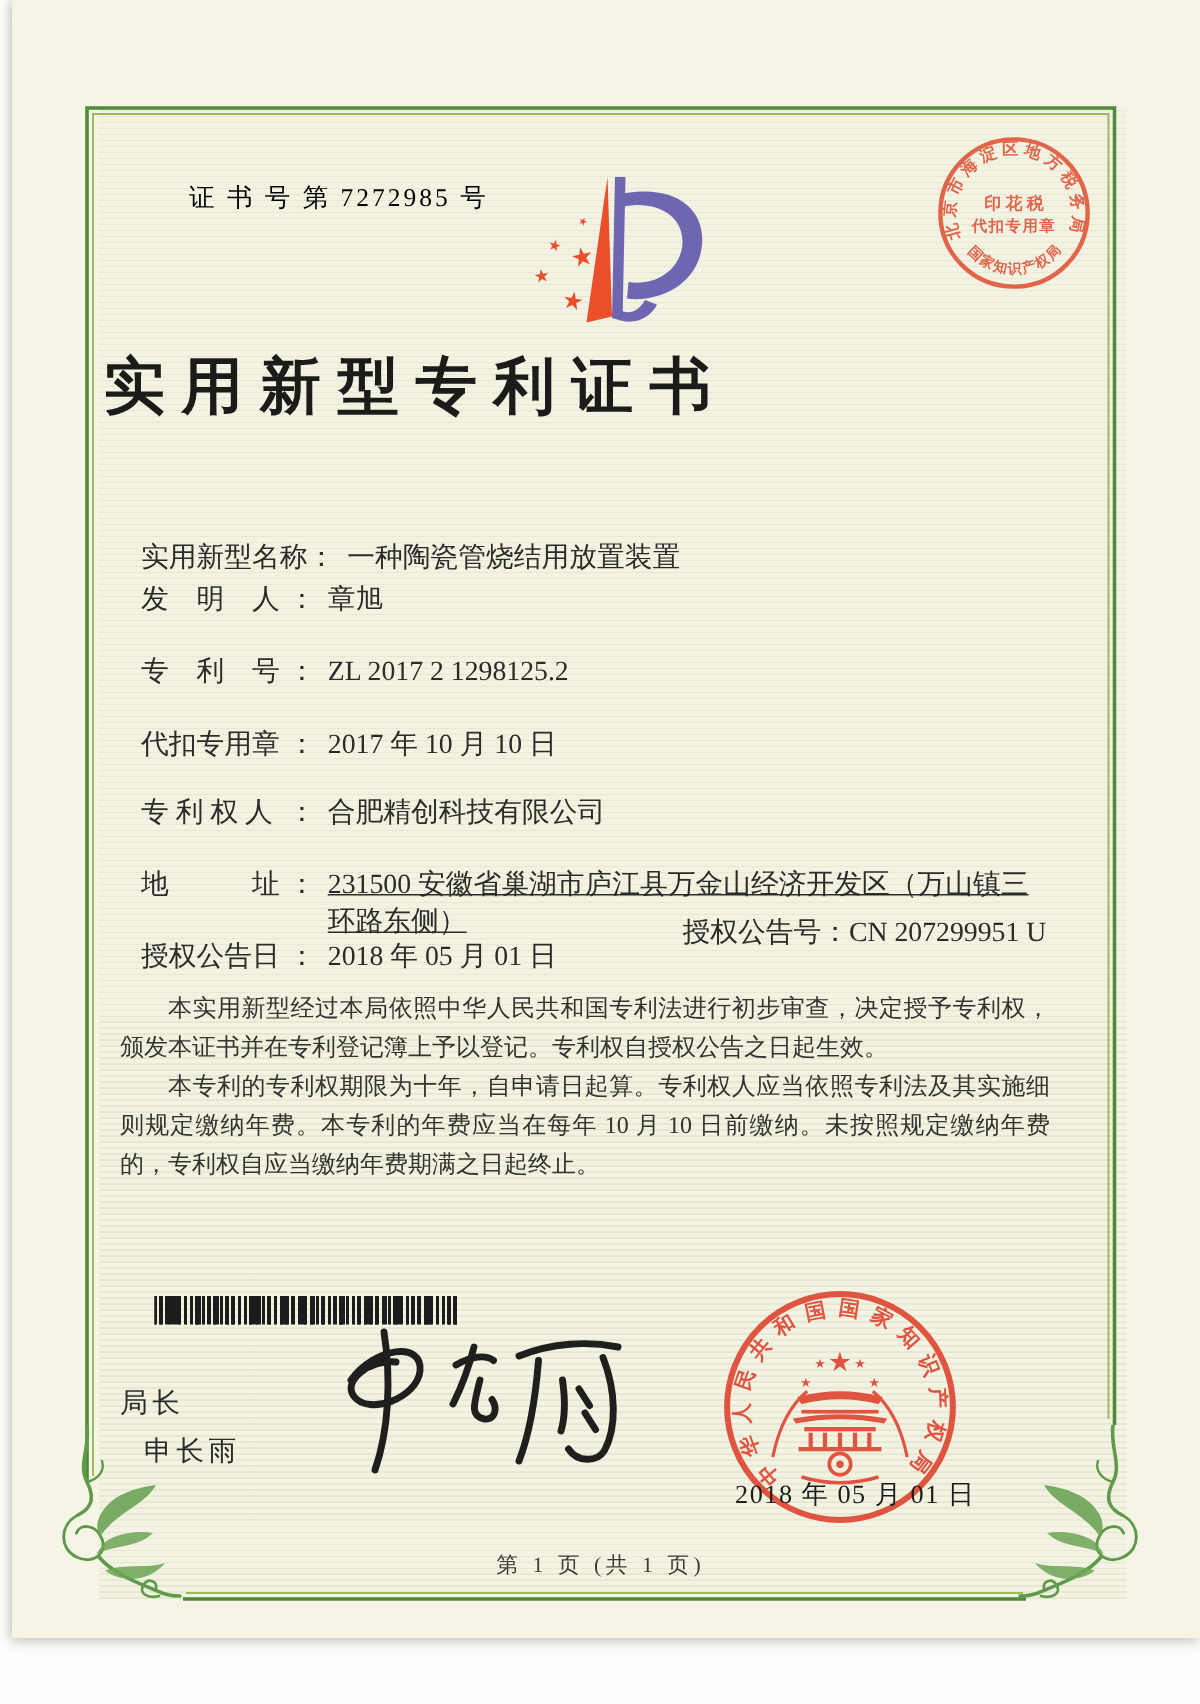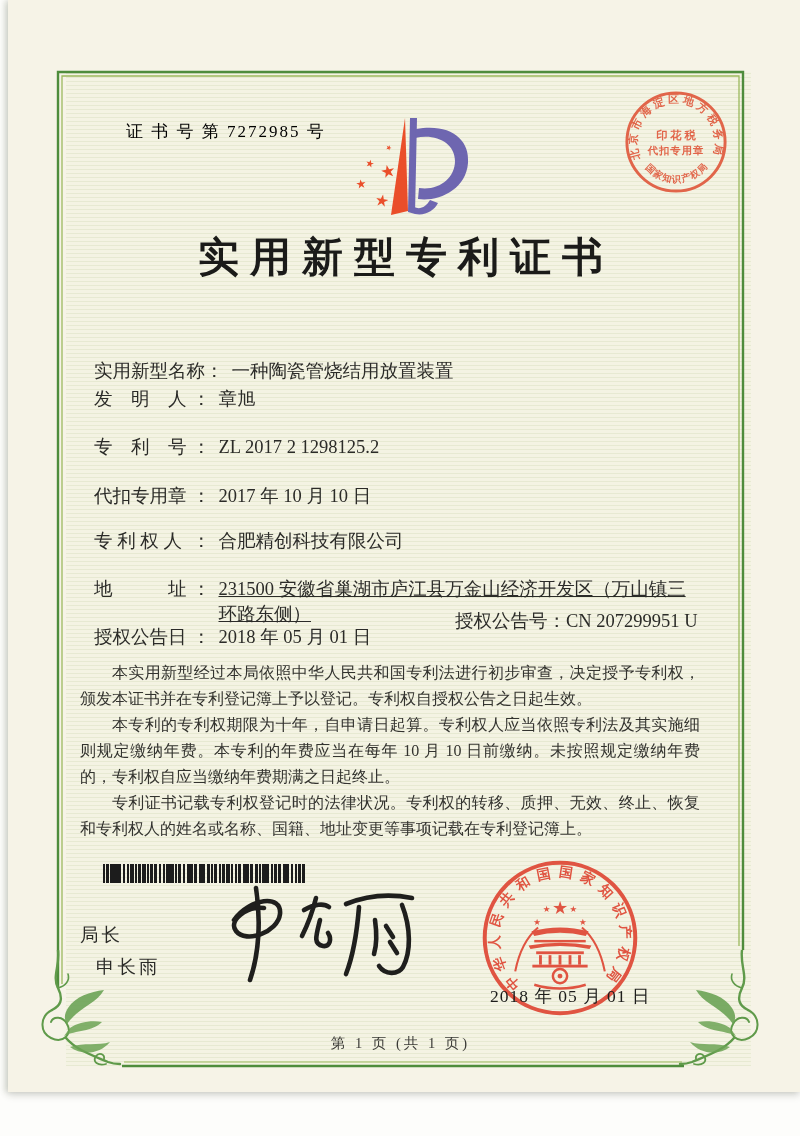--- a/index.html
+++ b/index.html
@@ -13,21 +13,21 @@
   .corner { position:absolute; width:100px; height:128px; }
   .corner.bl { left:40px; top:950px; }
   .corner.br { left:660px; top:950px; transform:scaleX(-1); }
 
   .cert-number { position:absolute; left:80px; top:120px; font-size:17px; letter-spacing:2px; color:#000000;margin-left:46px; }
 
   .logo { position:absolute; left:318px; top:104px; width:170px; height:132px; }
 
   .tax-stamp { position:absolute; left:622px; top:88px; width:108px; height:108px; opacity:.92; }
 
-  .title { position:absolute; left:58px; top:230px; width:685px; text-align:center;
+  .title { position:absolute; left:58px; top:230px; width:685px; 
     font-size:41px; font-weight:bold; letter-spacing:11px; text-indent:11px; color:#1b1b19; }
 
   .fields { position:absolute; left:94px; top:0; width:640px; font-size:18.5px; }
   .frow { position:absolute; left:0; white-space:nowrap; }
   .frow .lbl { display:inline-block; min-width:98px; }
   .frow .val { margin-left:8px; }
   .frow .val.wrap { display:inline-block; white-space:normal; width:478px; vertical-align:top;text-decoration:underline; }
   .pair2 { position:absolute; left:361px; white-space:nowrap; }
 
   .body-text { position:absolute; left:80px; top:660px; width:620px;
@@ -152,21 +152,20 @@
     <span class="lbl">授权公告日</span><span>：</span><span class="val">2018 年 05 月 01 日</span>
   </div>
   <div class="pair2" style="top:608px">
     <span class="lbl">授权公告号</span><span>：</span><span class="val">CN 207299951 U</span>
   </div>
 </div>
 
 <div class="body-text">
   <p>本实用新型经过本局依照中华人民共和国专利法进行初步审查，决定授予专利权，颁发本证书并在专利登记簿上予以登记。专利权自授权公告之日起生效。</p>
   <p>本专利的专利权期限为十年，自申请日起算。专利权人应当依照专利法及其实施细则规定缴纳年费。本专利的年费应当在每年 10 月 10 日前缴纳。未按照规定缴纳年费的，专利权自应当缴纳年费期满之日起终止。</p>
-  <p>专利证书记载专利权登记时的法律状况。专利权的转移、质押、无效、终止、恢复和专利权人的姓名或名称、国籍、地址变更等事项记载在专利登记簿上。</p>
 </div>
 
 <div class="barcode"></div>
 
 <div class="signer-title">局长</div>
 <div class="signer-name">申长雨</div>
 
 <svg class="signature" viewBox="0 0 204 108">
   <g stroke="#1f1f1d" fill="none" stroke-width="4.6" stroke-linecap="round" stroke-linejoin="round">
     <path d="M18,40 C34,18 66,14 64,34 C62,52 30,64 20,51 C12,41 30,26 48,28"></path>

